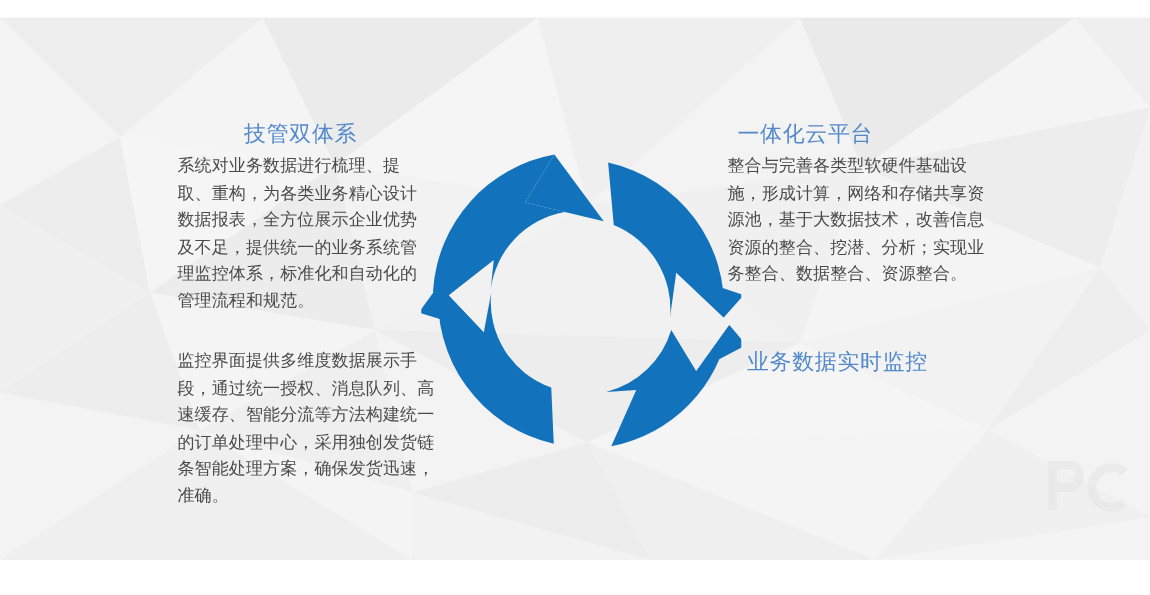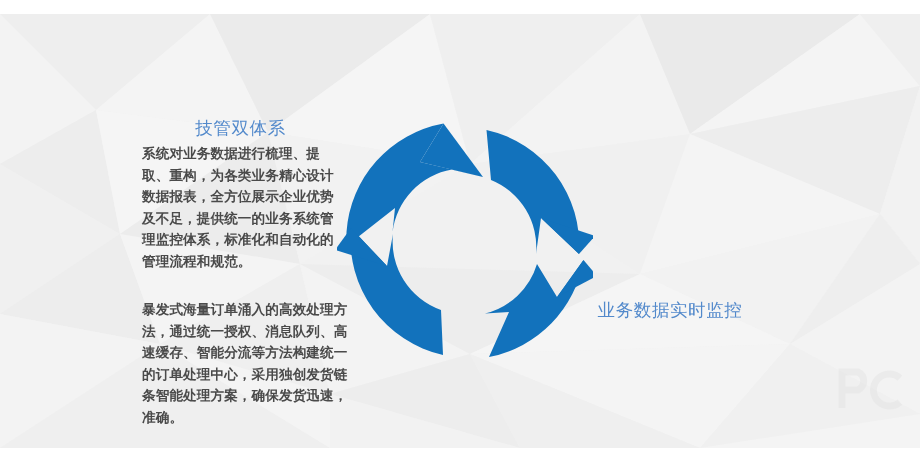--- a/index.html
+++ b/index.html
@@ -37,37 +37,35 @@
     position: absolute;
     left: 337px;
     top: 50px;
     width: 256px;
     height: 356px;
   }
 
   
   .block {
     position: absolute;
-    margin-top: 20px;
   }
   .block .heading {
     color: #5289cb;
     font-size: 17.5px;
     line-height: 22px;
     letter-spacing: 0.6px;
     margin: 0 0 4px 0;
     white-space: nowrap;
   }
   .block .body {
     color: #4a4a4a;
     font-size: 13.6px;
     line-height: 21.5px;
     margin: 0;
     letter-spacing: 0.1px;
-    font-weight: bold;
   }
 
   #block-tl { left: 142px; top: 83px; width: 205px; text-align: left; }
   #block-tl .heading { text-align: center; padding-right: 8px; }
 
   #block-tr { left: 582px; top: 83px; width: 210px; text-align: left; }
   #block-tr .heading { text-align: left; padding-left: 8px; }
 
   #block-bl { left: 142px; top: 265px; width: 208px; text-align: left; }
   #block-bl .heading { text-align: center; padding-left: 6px; }
@@ -189,23 +187,27 @@
           A 72.5,72.5 0 0 0 -68.1,-24.8
           Z" opacity="0"></path>
       </g>
     </svg>
 
     <div class="block" id="block-tl">
       <div class="heading">技管双体系</div>
       <div class="body">系统对业务数据进行梳理、提取、重构，为各类业务精心设计数据报表，全方位展示企业优势及不足，提供统一的业务系统管理监控体系，标准化和自动化的管理流程和规范。</div>
     </div>
 
+    <div class="block" id="block-tr">
+      <div class="heading">一体化云平台</div>
+      <div class="body">整合与完善各类型软硬件基础设施，形成计算，网络和存储共享资源池，基于大数据技术，改善信息资源的整合、挖潜、分析；实现业务整合、数据整合、资源整合。</div>
+    </div>
 
     <div class="block" id="block-bl">
-      <div class="body">暴发式海量订单涌入的高效处理方法，通过统一授权、消息队列、高速缓存、智能分流等方法构建统一的订单处理中心，采用独创发货链条智能处理方案，确保发货迅速，准确。</div>
+      <div class="body">监控界面提供多维度数据展示手段，通过统一授权、消息队列、高速缓存、智能分流等方法构建统一的订单处理中心，采用独创发货链条智能处理方案，确保发货迅速，准确。</div>
     </div>
 
     <div class="block" id="block-br">
       <div class="heading">业务数据实时监控</div>
     </div>
 
     <svg id="watermark" viewBox="0 0 74 44">
       <g fill="none" stroke="#e4e4e4" stroke-width="7">
         <path d="M 8,42 L 8,6 L 24,6 A 10,10 0 0 1 24,24 L 8,24"></path>
         <path d="M 66,12 A 16,16 0 1 0 66,36"></path>

